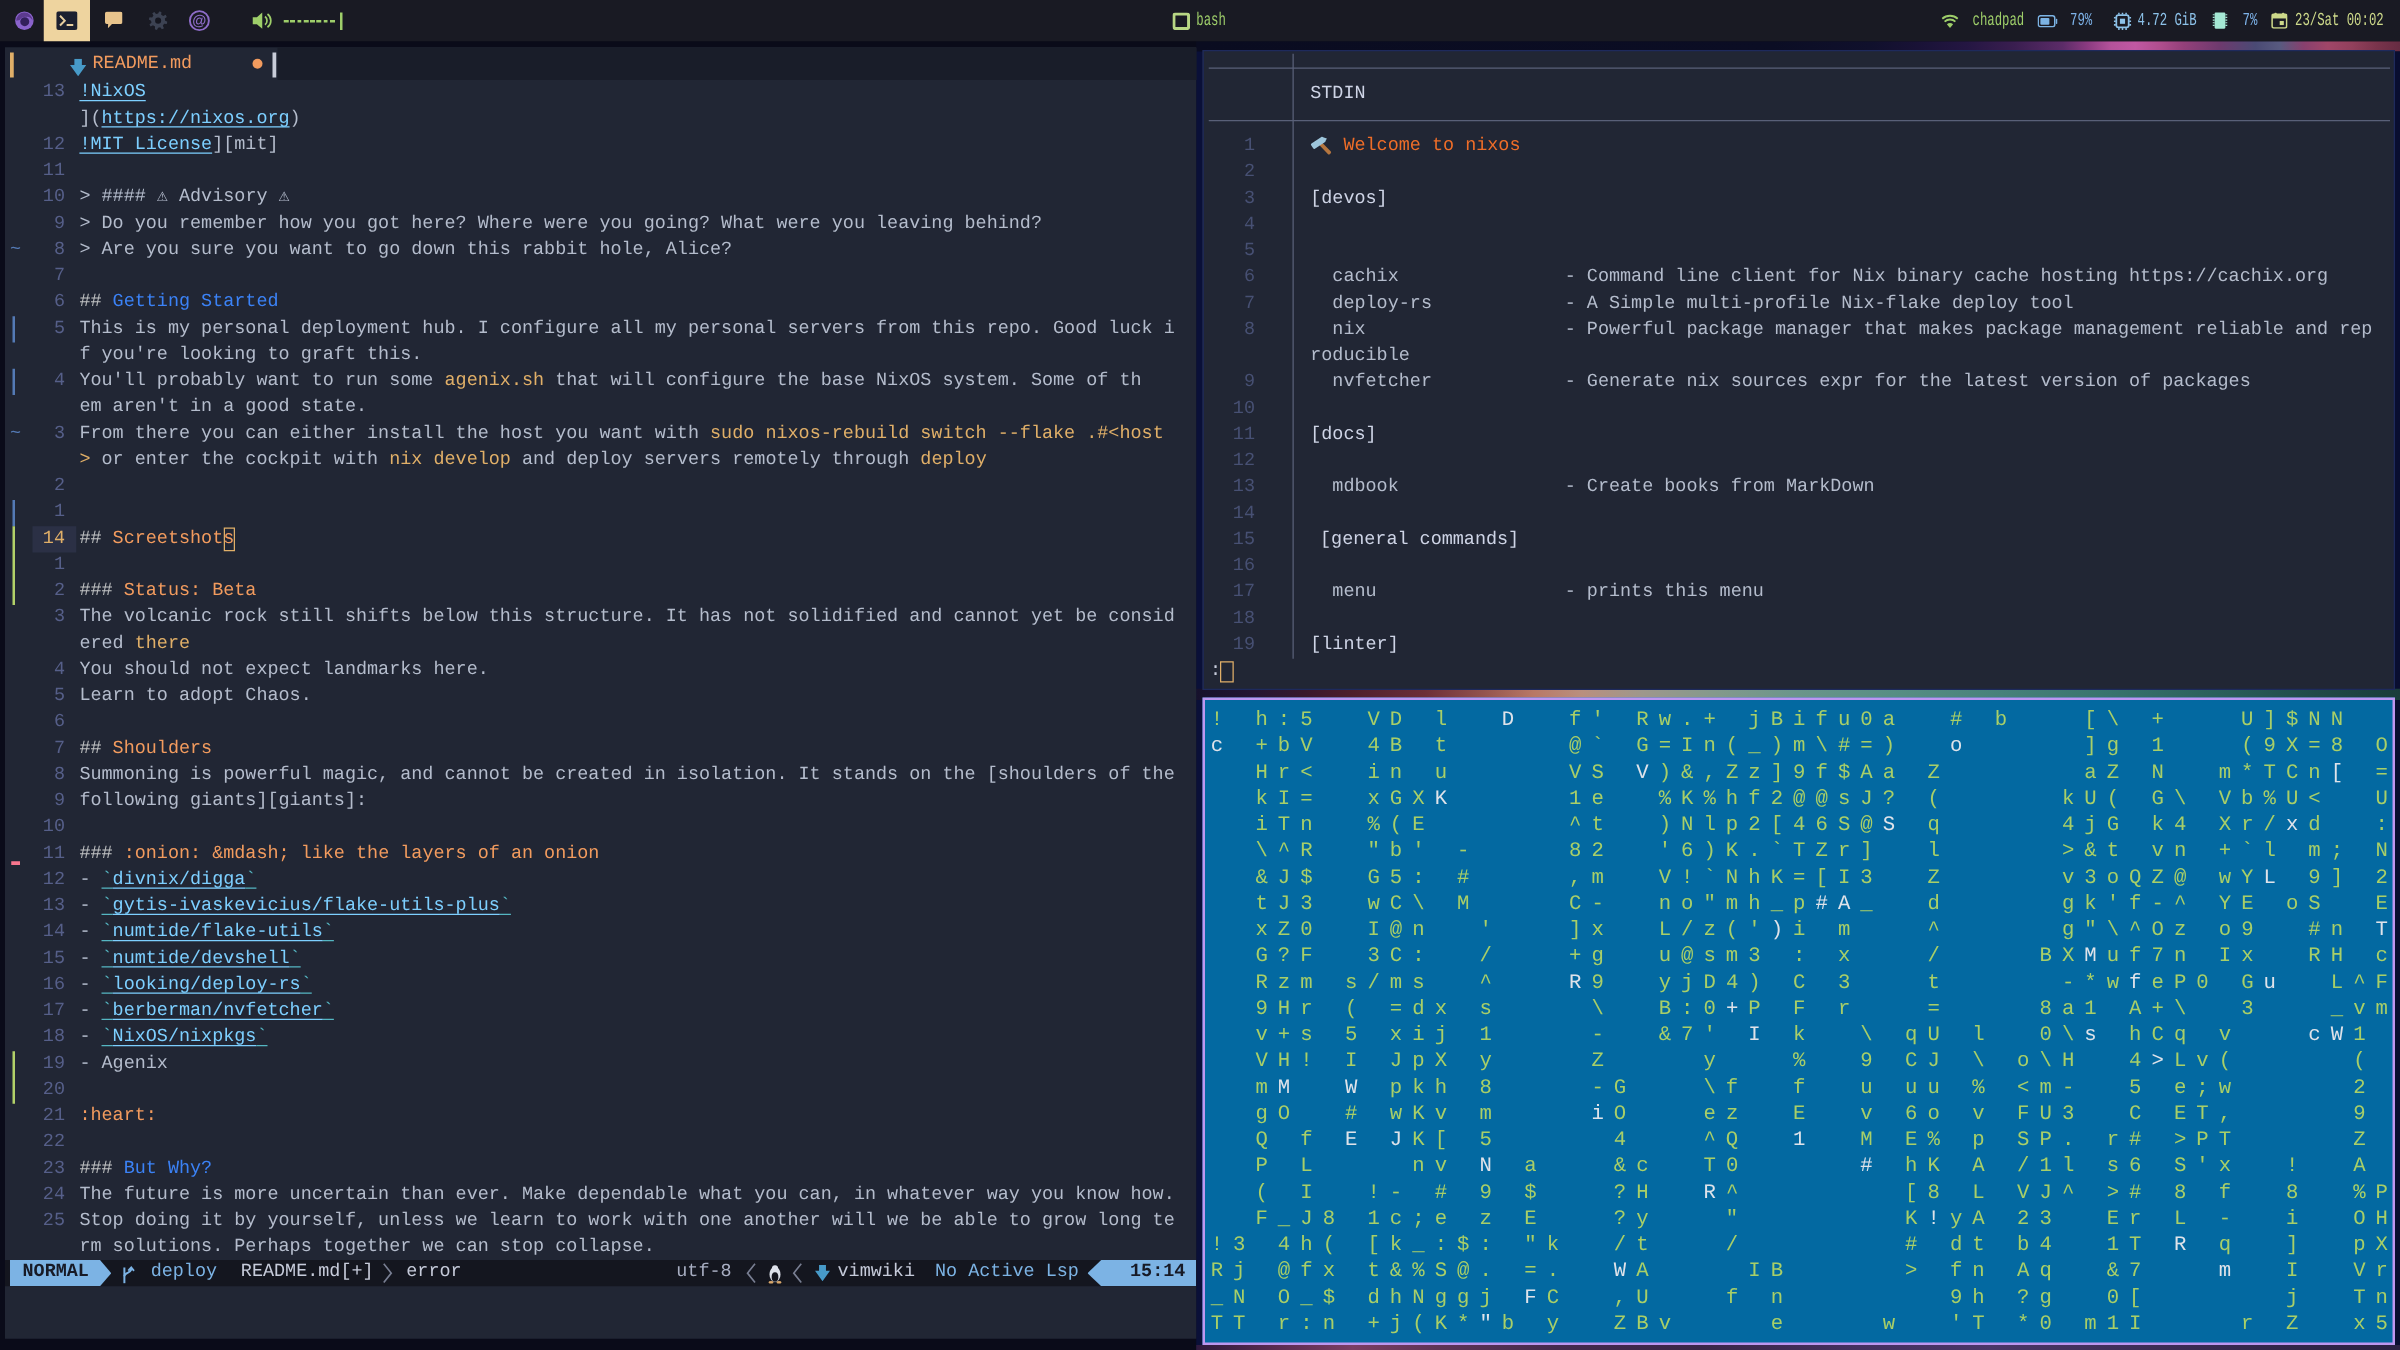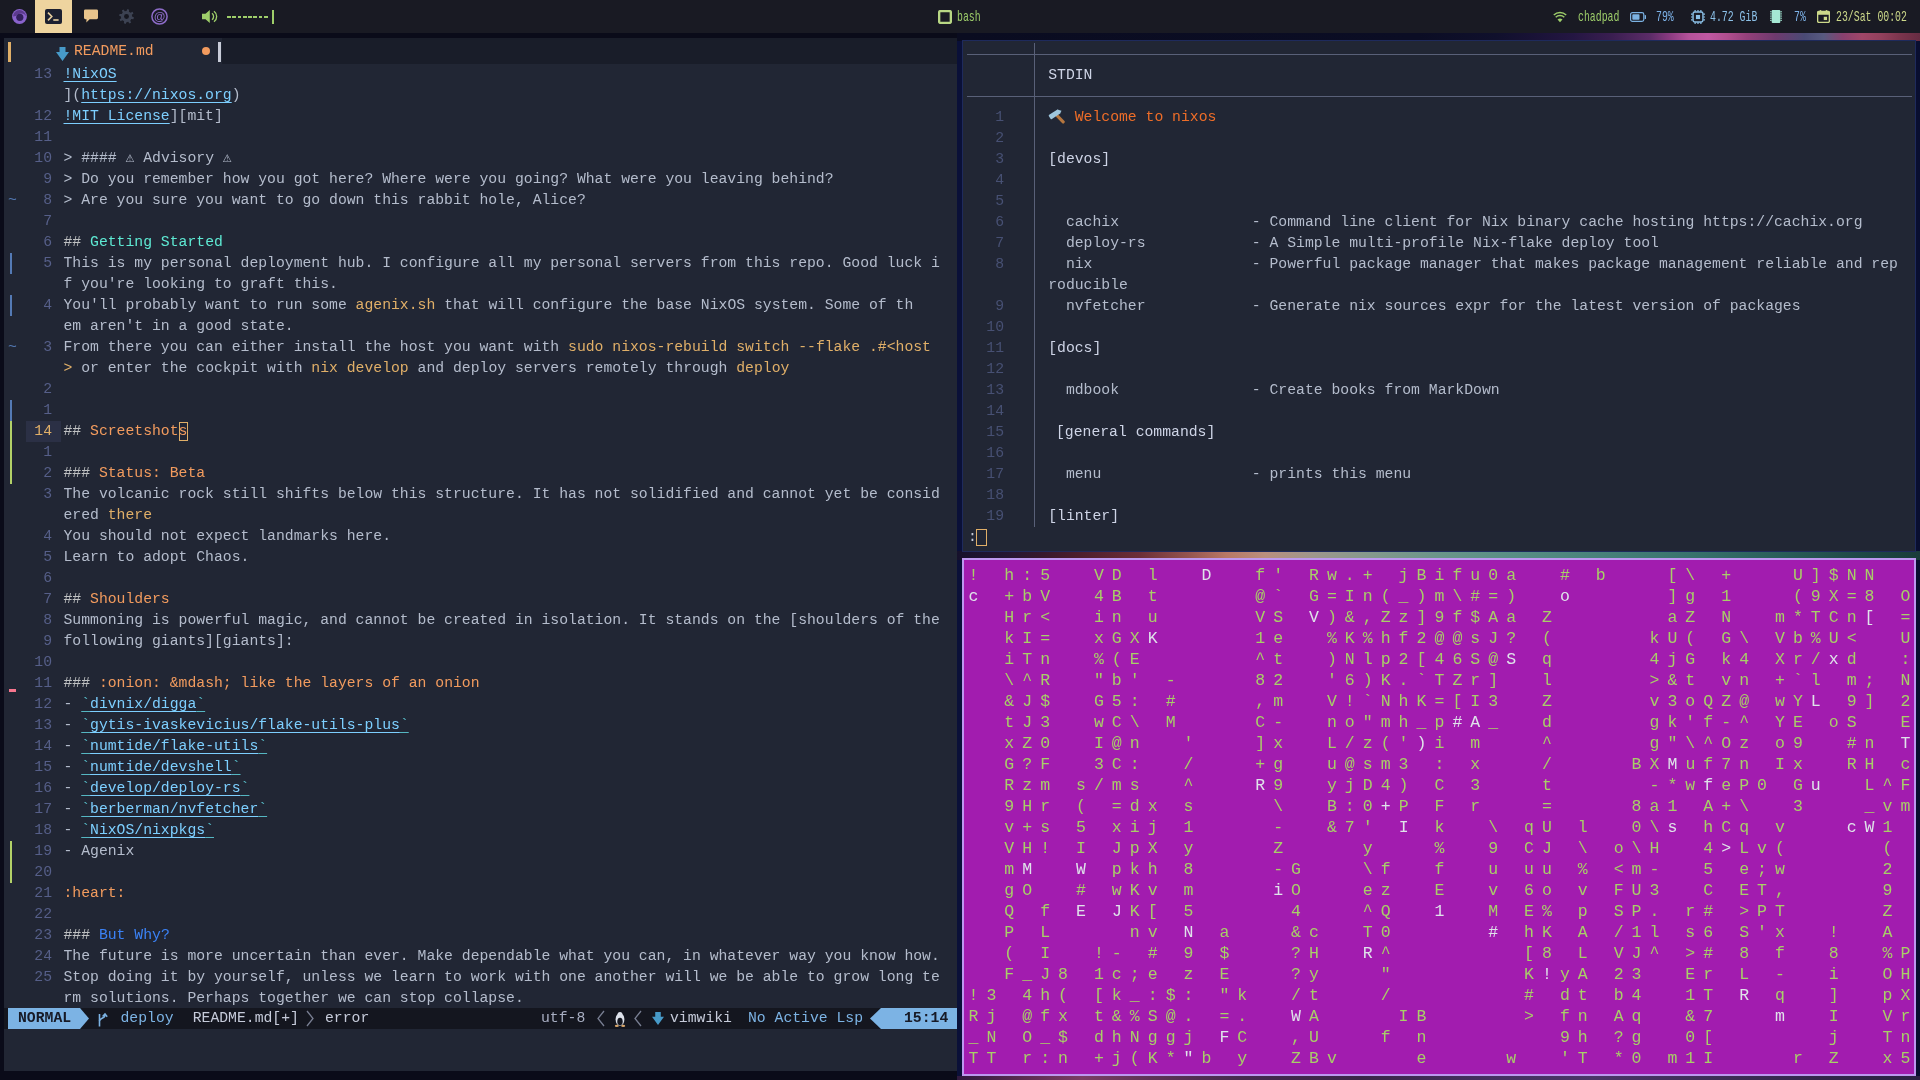--- a/index.html
+++ b/index.html
@@ -1,21 +1,21 @@
 <!DOCTYPE html>
 <html><head><meta charset="utf-8"><style>
 * {margin:0;padding:0;box-sizing:border-box}
 html,body {width:1920px;height:1080px;overflow:hidden;background:#0a0b19}
 body {font-family:"Liberation Mono",monospace;font-size:14.75px;line-height:21px;color:#b4bccc;position:relative}
 i {font-style:normal}
 b {font-weight:normal}
 #bar {position:absolute;left:0;top:0;width:1920px;height:33px;background:#191a23}
 #ed {position:absolute;left:4px;top:38px;width:953px;height:1033px;background:#212634}
 #term {position:absolute;left:962px;top:40px;width:954px;height:512px;background:#212634;border:1.5px solid #1e2a5c}
-#mx {position:absolute;left:962px;top:558px;width:954px;height:518px;background:#a21caf;border:2px solid #bd97f0;font-size:16.5px;letter-spacing:8.02px;color:#a8cf68;white-space:pre}
+#mx {position:absolute;left:962px;top:558px;width:954px;height:518px;background:#0369a1;border:2px solid #bd97f0;font-size:16.5px;letter-spacing:8.02px;color:#a8cf68;white-space:pre}
 #mx b {color:#dfe3ea}
 .num {position:absolute;left:10px;width:38px;text-align:right;color:#565f89}
 .txt {position:absolute;left:59.5px;white-space:pre}
 .lk {color:#7dcfff;text-decoration:underline;text-underline-offset:3px}
 .bk {color:#55b6c2;text-decoration:underline;text-underline-offset:3px}
 </style></head><body>
 <div style="position:absolute;left:957px;top:41px;width:6px;height:1039px;background:#0a1038"></div>
 <div style="position:absolute;left:1916px;top:41px;width:4px;height:1039px;background:#090e30"></div>
 <div style="position:absolute;left:957px;top:33px;width:963px;height:8px;background:linear-gradient(90deg,#0a0c20 0%,#0b0d24 48%,#10102c 56%,#191236 60%,#241642 64%,#3a1e50 68%,#5c2c68 72%,#8a3a80 74%,#b4529a 76%,#c058a2 78%,#b04e8e 80%,#94407a 82%,#6e3a6e 85%,#4a4a74 88%,#585a80 90%,#88406e 92%,#a04668 94%,#92405c 96%,#7a344c 98%,#662c42 100%)"></div>
 <div style="position:absolute;left:957px;top:551px;width:963px;height:9px;background:linear-gradient(90deg,#16112c 0%,#241632 5%,#38182c 9%,#4e1f2c 13%,#6c2e38 19%,#94544e 24%,#b87866 28%,#b98f7e 32%,#9e978c 37%,#84998c 43%,#6a958a 50%,#578e84 58%,#47817a 67%,#38736d 76%,#2a5f5a 85%,#204a48 93%,#1a3c3a 100%)"></div>
@@ -120,21 +120,21 @@
     <span class="txt" style="top:68px"><i class="lk">!MIT License</i>][mit]</span>
     <span class="num" style="top:89px">11</span>
     <span class="num" style="top:110px">10</span>
     <span class="txt" style="top:110px">&gt; #### ⚠ Advisory ⚠</span>
     <span class="num" style="top:131px">9</span>
     <span class="txt" style="top:131px">&gt; Do you remember how you got here? Where were you going? What were you leaving behind?</span>
     <span class="num" style="top:152px">8</span>
     <span class="txt" style="top:152px">&gt; Are you sure you want to go down this rabbit hole, Alice?</span>
     <span class="num" style="top:173px">7</span>
     <span class="num" style="top:194px">6</span>
-    <span class="txt" style="top:194px"><i style="color:#bfc1c2">##</i> <i style="color:#5eead4">Getting Started</i></span>
+    <span class="txt" style="top:194px"><i style="color:#bfc1c2">##</i> <i style="color:#3b82f6">Getting Started</i></span>
     <span class="num" style="top:215px">5</span>
     <span class="txt" style="top:215px">This is my personal deployment hub. I configure all my personal servers from this repo. Good luck i</span>
     <span class="txt" style="top:236px">f you're looking to graft this.</span>
     <span class="num" style="top:257px">4</span>
     <span class="txt" style="top:257px">You'll probably want to run some <i style="color:#e0af68">agenix.sh</i> that will configure the base NixOS system. Some of th</span>
     <span class="txt" style="top:278px">em aren't in a good state.</span>
     <span class="num" style="top:299px">3</span>
     <span class="txt" style="top:299px">From there you can either install the host you want with <i style="color:#e0af68">sudo nixos-rebuild switch --flake .#&lt;host</i></span>
     <span class="txt" style="top:320px"><i style="color:#e0af68">&gt;</i> or enter the cockpit with <i style="color:#e0af68">nix develop</i> and deploy servers remotely through <i style="color:#e0af68">deploy</i></span>
     <span class="num" style="top:341px">2</span>
@@ -164,21 +164,21 @@
     <span class="txt" style="top:635px"><i style="color:#bfc1c2">###</i> <i style="color:#f29b5e">:onion: &amp;mdash; like the layers of an onion</i></span>
     <span class="num" style="top:656px">12</span>
     <span class="txt" style="top:656px">- <i class="bk">`</i><i class="lk">divnix/digga</i><i class="bk">`</i></span>
     <span class="num" style="top:677px">13</span>
     <span class="txt" style="top:677px">- <i class="bk">`</i><i class="lk">gytis-ivaskevicius/flake-utils-plus</i><i class="bk">`</i></span>
     <span class="num" style="top:698px">14</span>
     <span class="txt" style="top:698px">- <i class="bk">`</i><i class="lk">numtide/flake-utils</i><i class="bk">`</i></span>
     <span class="num" style="top:719px">15</span>
     <span class="txt" style="top:719px">- <i class="bk">`</i><i class="lk">numtide/devshell</i><i class="bk">`</i></span>
     <span class="num" style="top:740px">16</span>
-    <span class="txt" style="top:740px">- <i class="bk">`</i><i class="lk">develop/deploy-rs</i><i class="bk">`</i></span>
+    <span class="txt" style="top:740px">- <i class="bk">`</i><i class="lk">looking/deploy-rs</i><i class="bk">`</i></span>
     <span class="num" style="top:761px">17</span>
     <span class="txt" style="top:761px">- <i class="bk">`</i><i class="lk">berberman/nvfetcher</i><i class="bk">`</i></span>
     <span class="num" style="top:782px">18</span>
     <span class="txt" style="top:782px">- <i class="bk">`</i><i class="lk">NixOS/nixpkgs</i><i class="bk">`</i></span>
     <span class="num" style="top:803px">19</span>
     <span class="txt" style="top:803px">- Agenix</span>
     <span class="num" style="top:824px">20</span>
     <span class="num" style="top:845px">21</span>
     <span class="txt" style="top:845px"><i style="color:#f29b5e">:heart:</i></span>
     <span class="num" style="top:866px">22</span>

